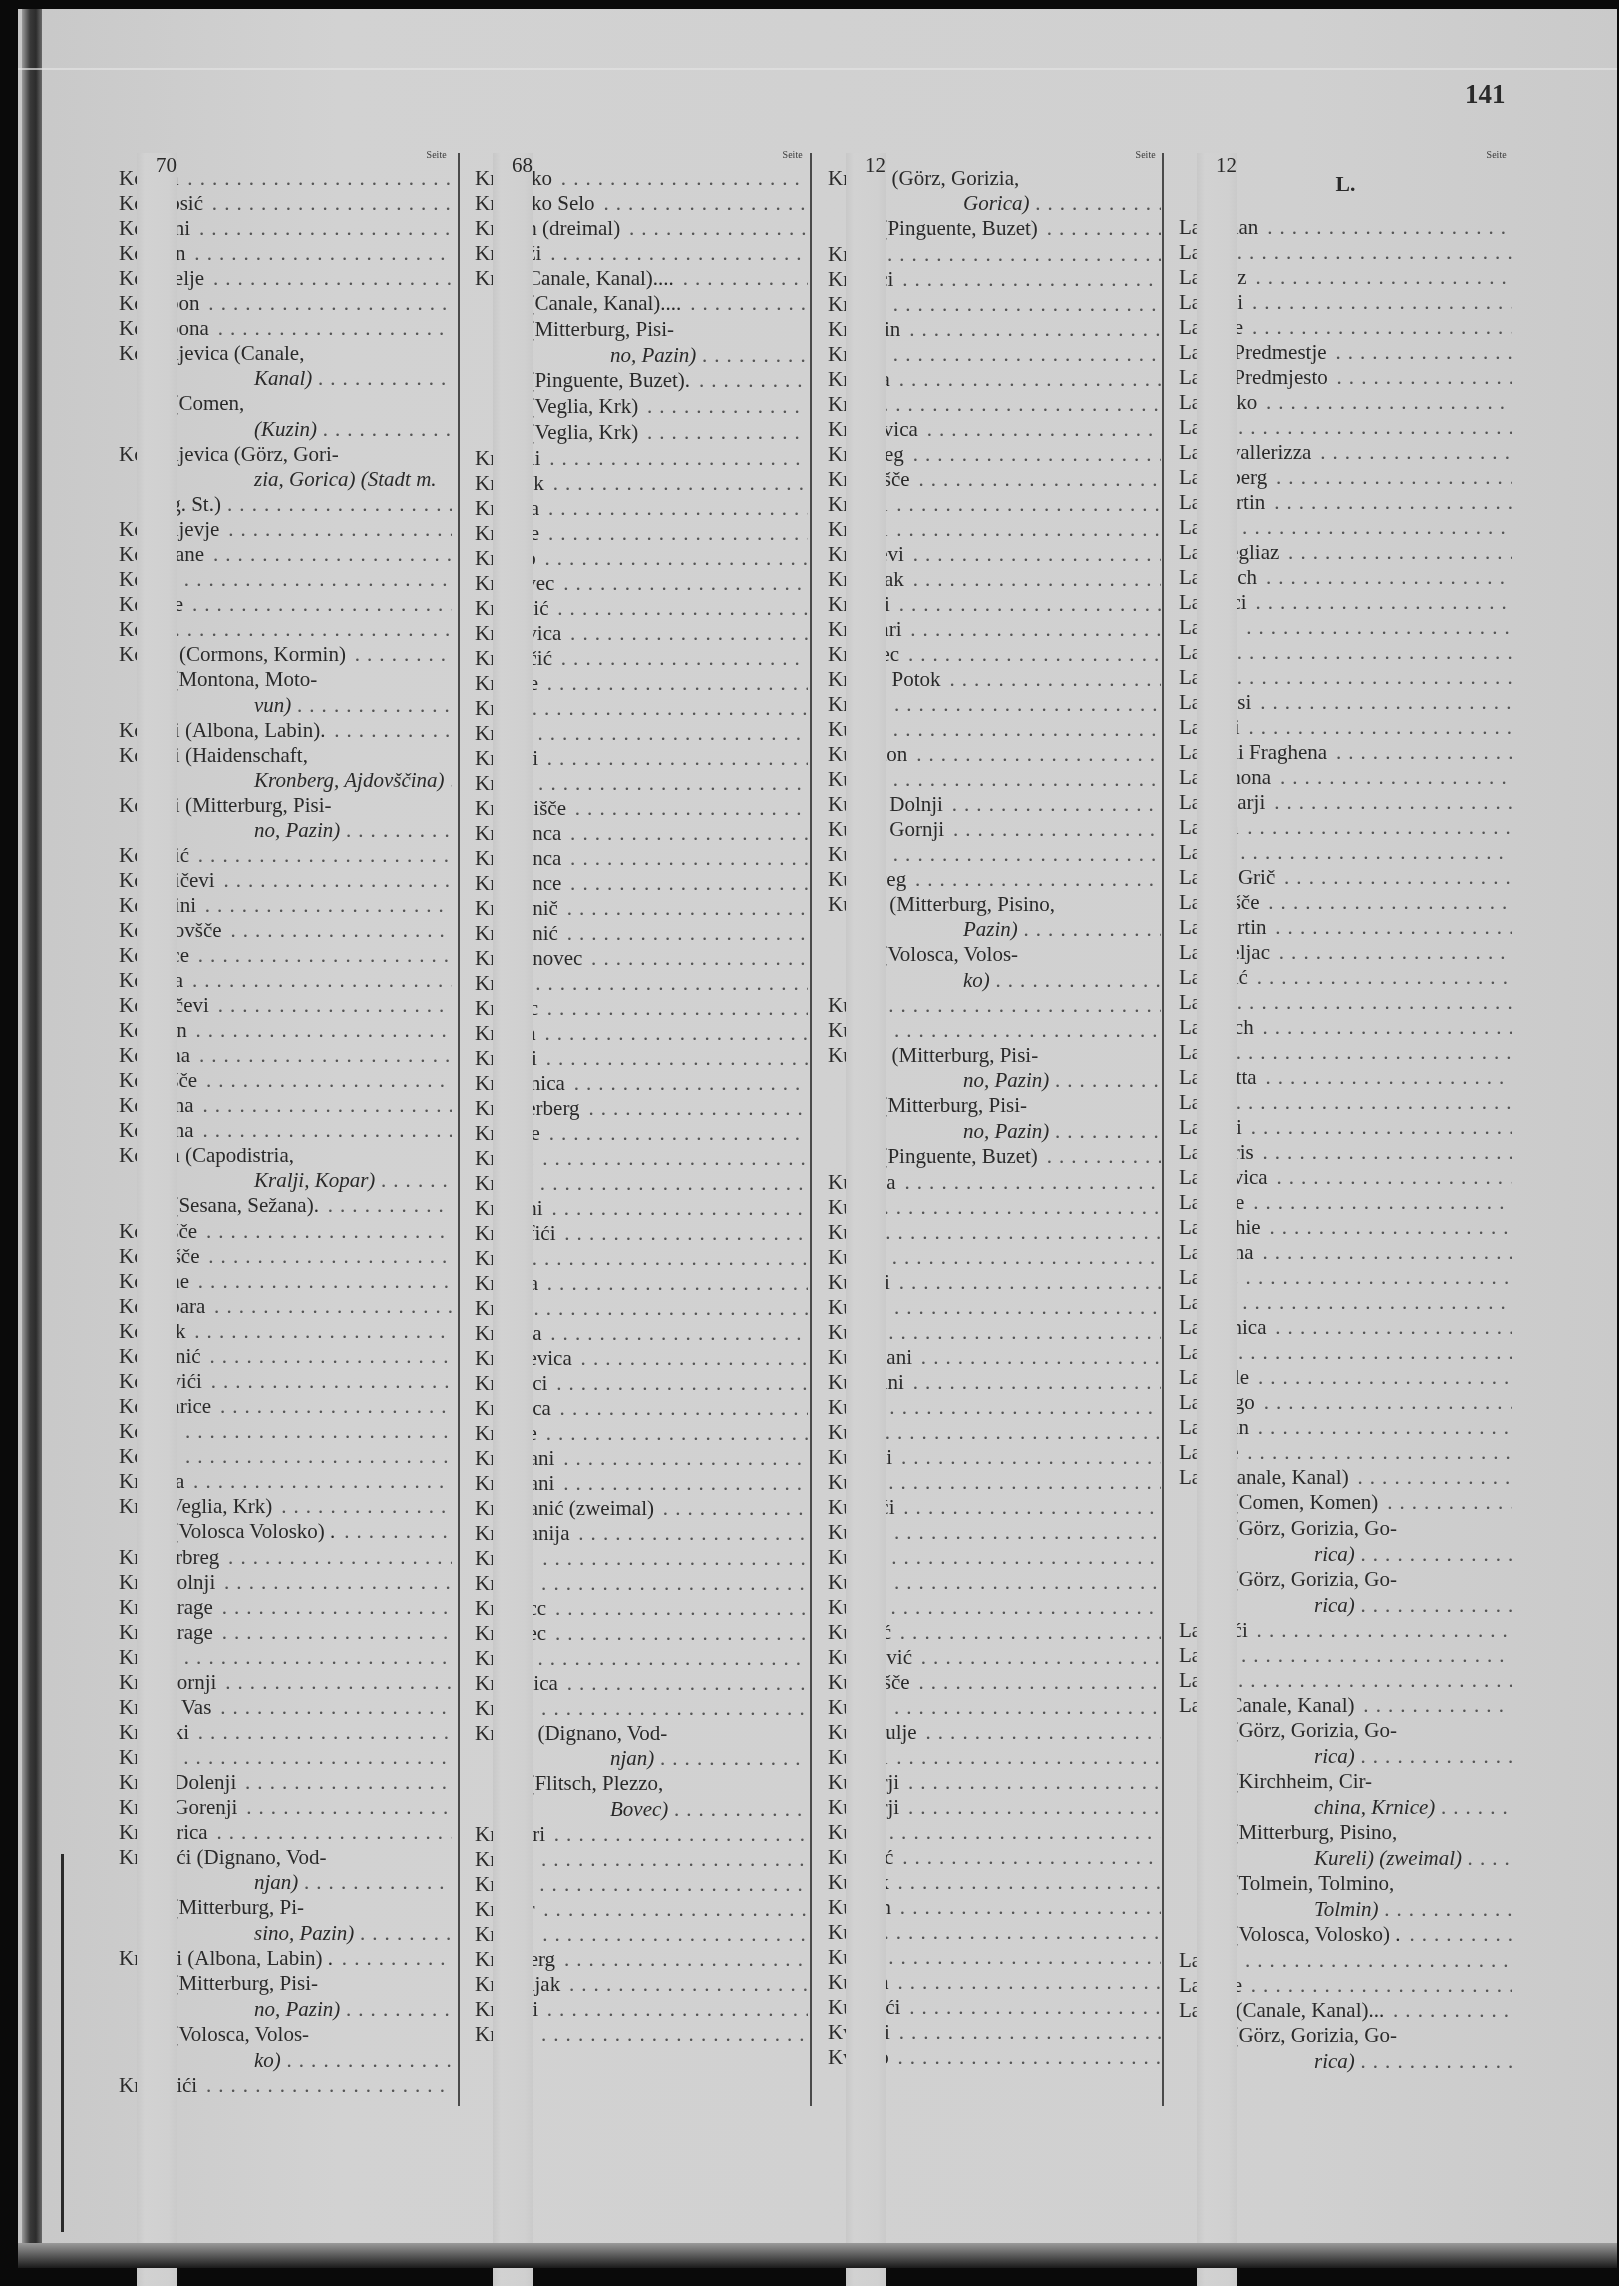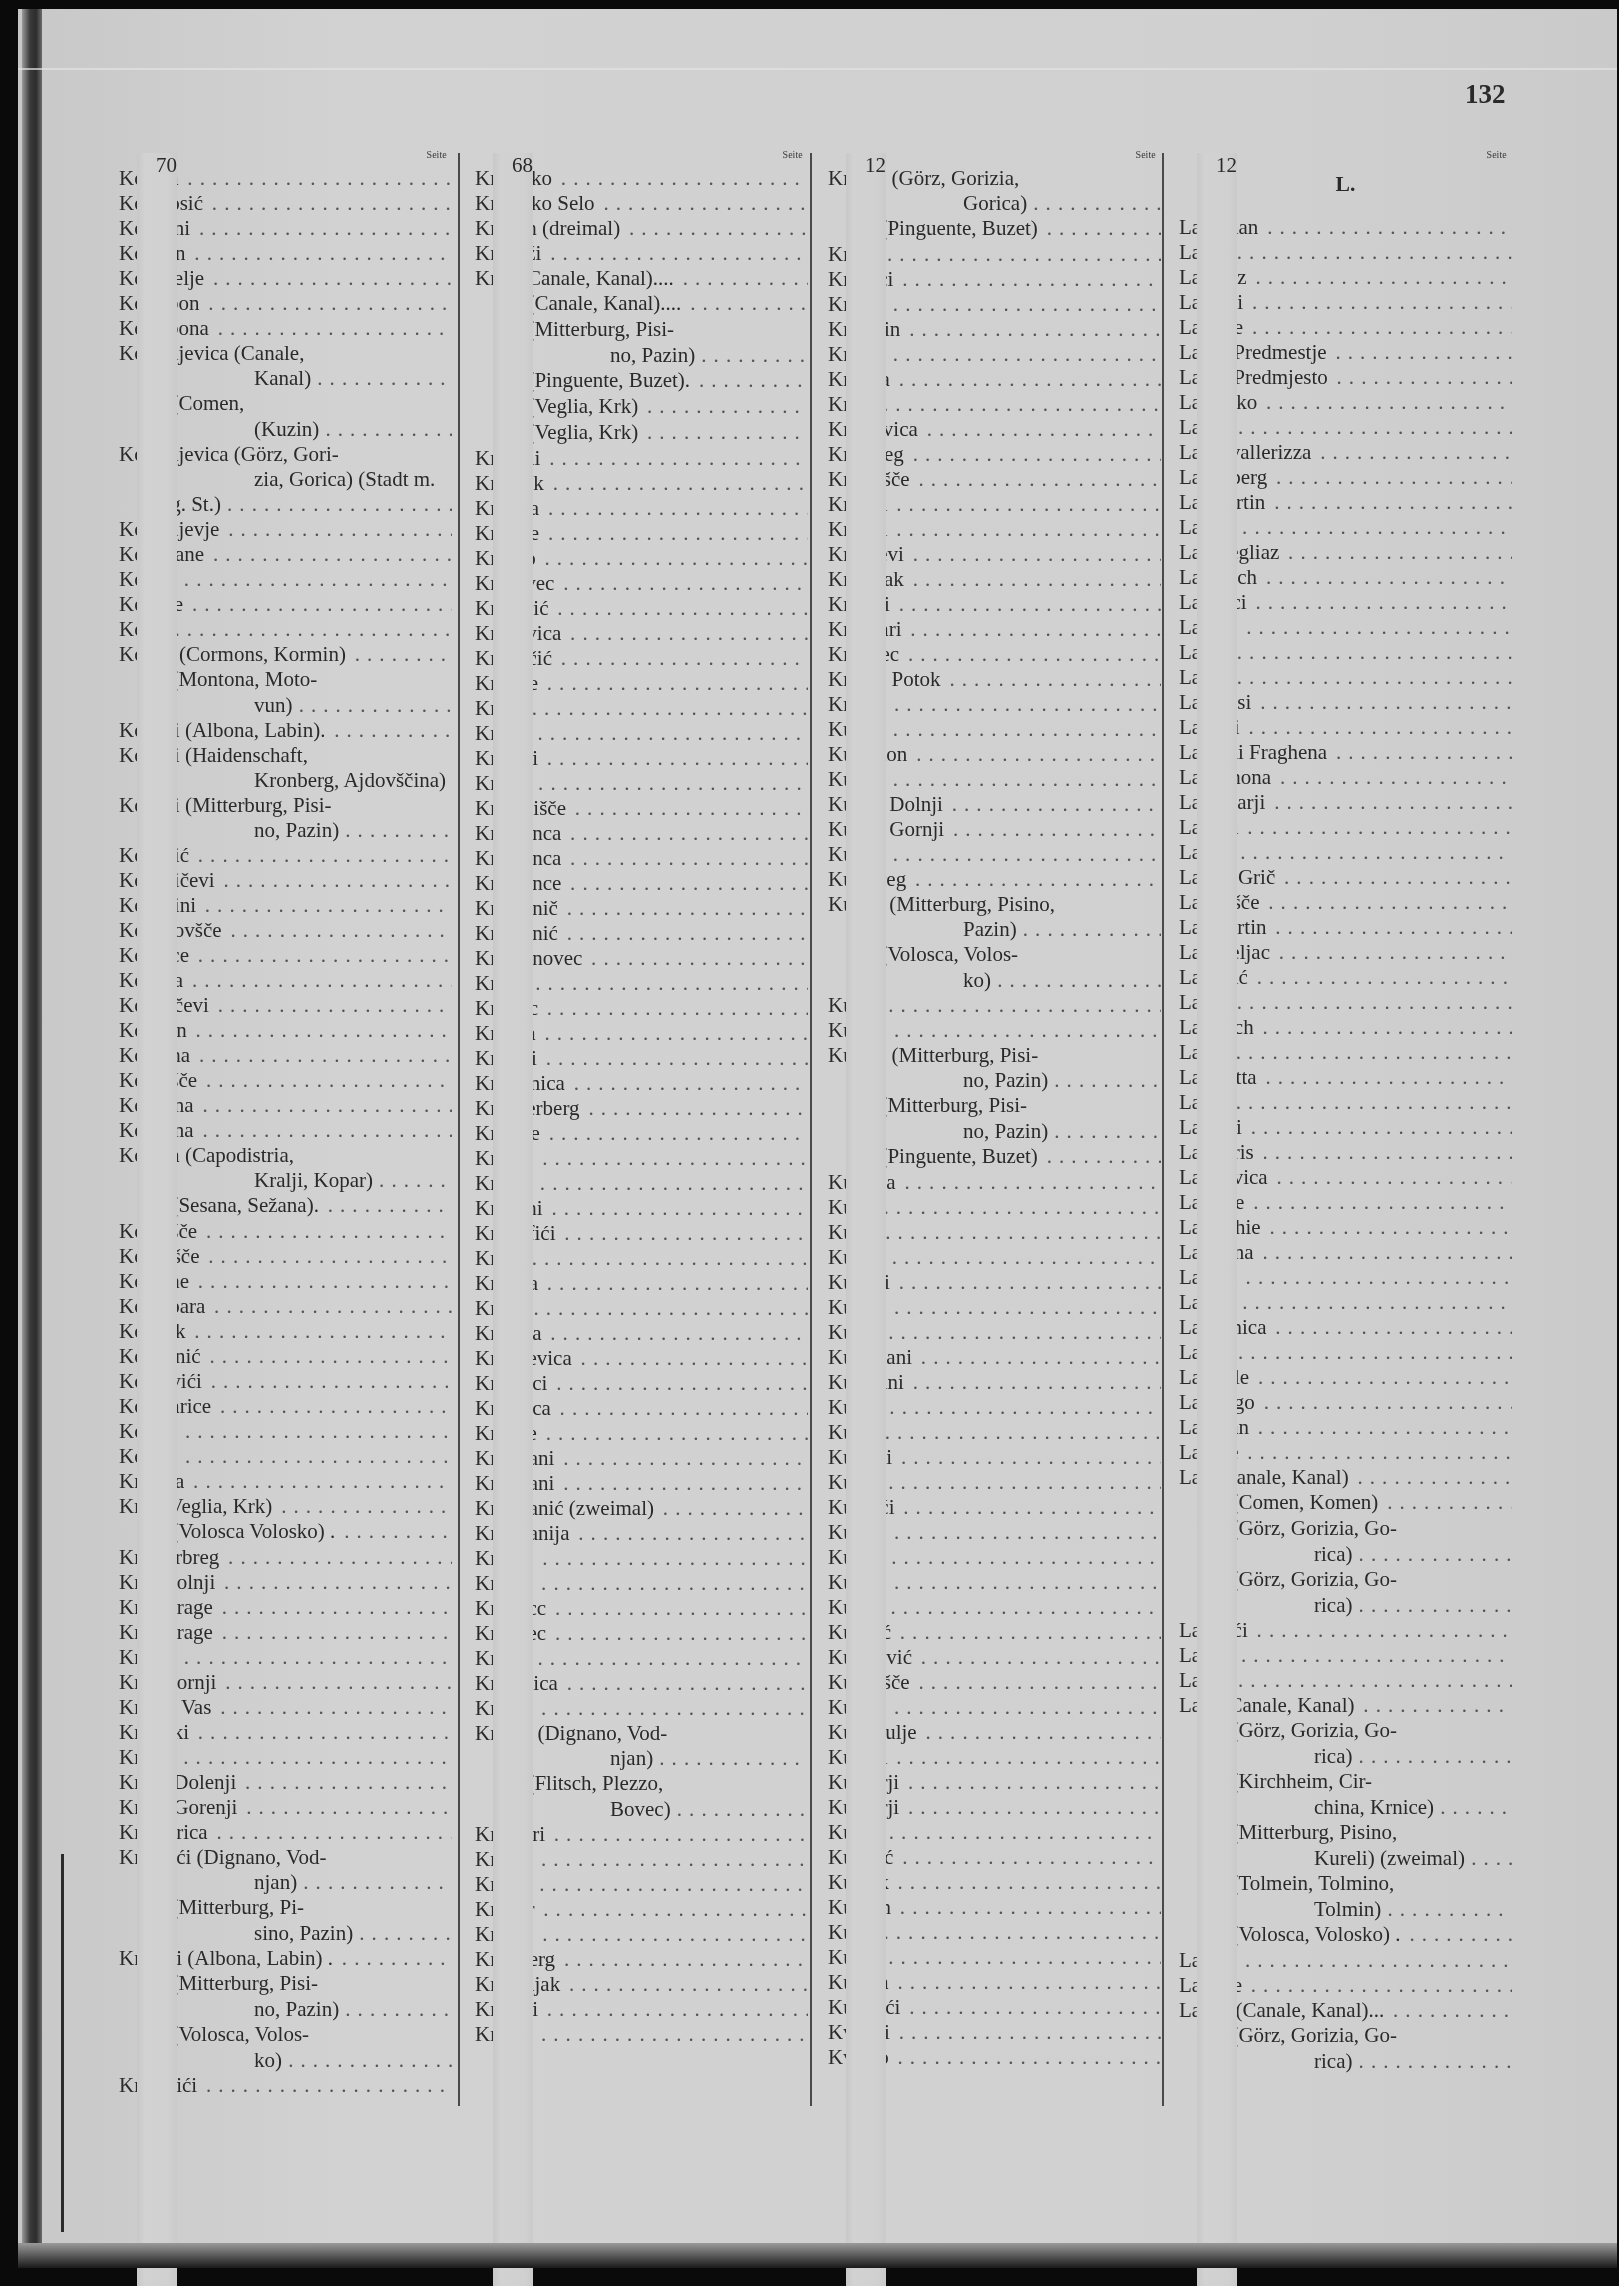--- a/index.html
+++ b/index.html
@@ -62,21 +62,21 @@
     content: " . . . . . . . . . . . . . . . . . . . . . . . . . . . . . . . . . . . . . . . . . . . .";
     color: #555; letter-spacing: 0.9px;
   }
   .entry .page { width: 40px; text-align: right; flex: none; }
   .entry.sub .label { padding-left: 52px; }
   .ditto { display: inline-block; width: 40px; text-align: center; margin-left: -45px; margin-right: 5.4px; font-size: 16px; }
   .multi { display: block; }
   .multi .line1 { white-space: nowrap; }
   .multi.indent .line1 { padding-left: 52px; }
   .multi .line2 { display: flex; }
-  .multi .line2 .label { flex: 1; overflow: hidden; white-space: nowrap; padding-left: 135px; }
+  .multi .line2 .label { flex: 1; overflow: hidden; white-space: nowrap; padding-left: 135px; font-style: italic; }
   .multi .line2 .label::after {
     content: " . . . . . . . . . . . . . . . . . . . . . . . . . . . . . . . . . . . .";
     color: #555; letter-spacing: 0.9px;
   }
   .multi .line2 .page { width: 40px; text-align: right; flex: none; }
   .multi.three .line3 { display: flex; }
   .multi.three .line3 .label { flex:1; overflow:hidden; white-space:nowrap; padding-left: 36px; }
   .multi.three .line3 .label::after {
     content: " . . . . . . . . . . . . . . . . . . . . . . . . . . . . . . . . . . . .";
     color: #555; letter-spacing: 0.9px;
@@ -84,21 +84,21 @@
   .multi.three .line3 .page { width:40px; text-align:right; flex:none; }
   .multi.three .line2 .label::after { content: ""; }
 </style>
 </head>
 <body>
 
 <div class="page">
   <div class="binding"></div>
   <div class="crease"></div>
   <div class="left-rule"></div>
-  <div class="page-number">132</div>
+  <div class="page-number">141</div>
 
   <div class="divider d1"></div>
   <div class="divider d2"></div>
   <div class="divider d3"></div>
 
   <div class="column col1">
     <div class="seite">Seite</div>
   <div class="entry">
         <div class="label"><span class="txt">Košina</span></div>
         <div class="page">41</div>

